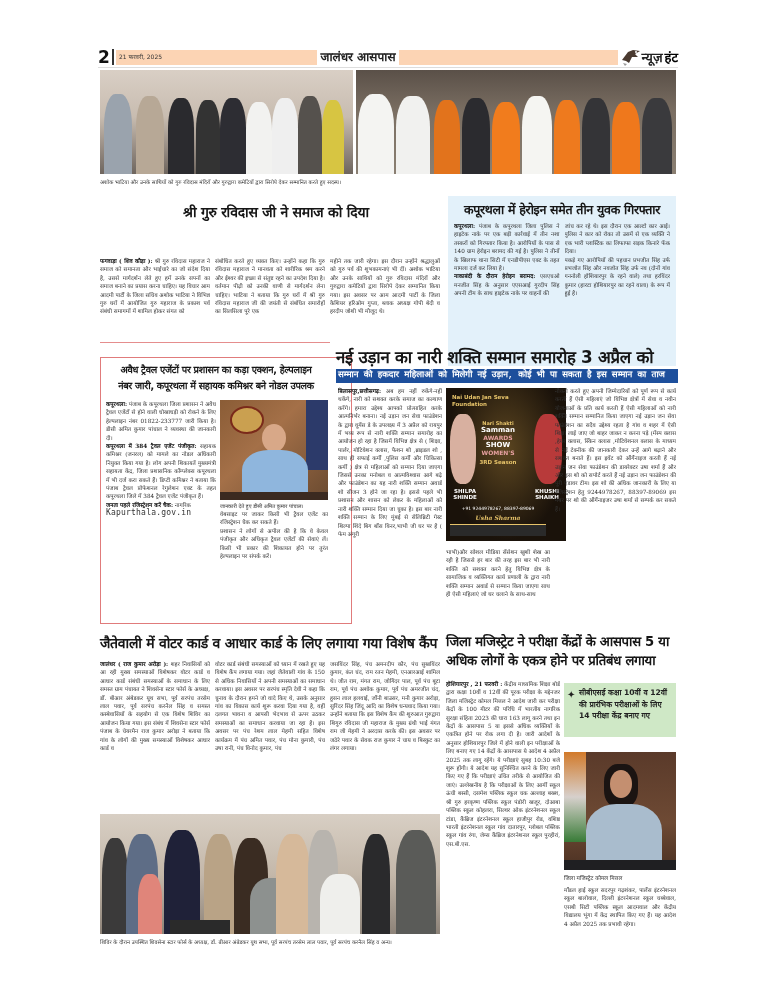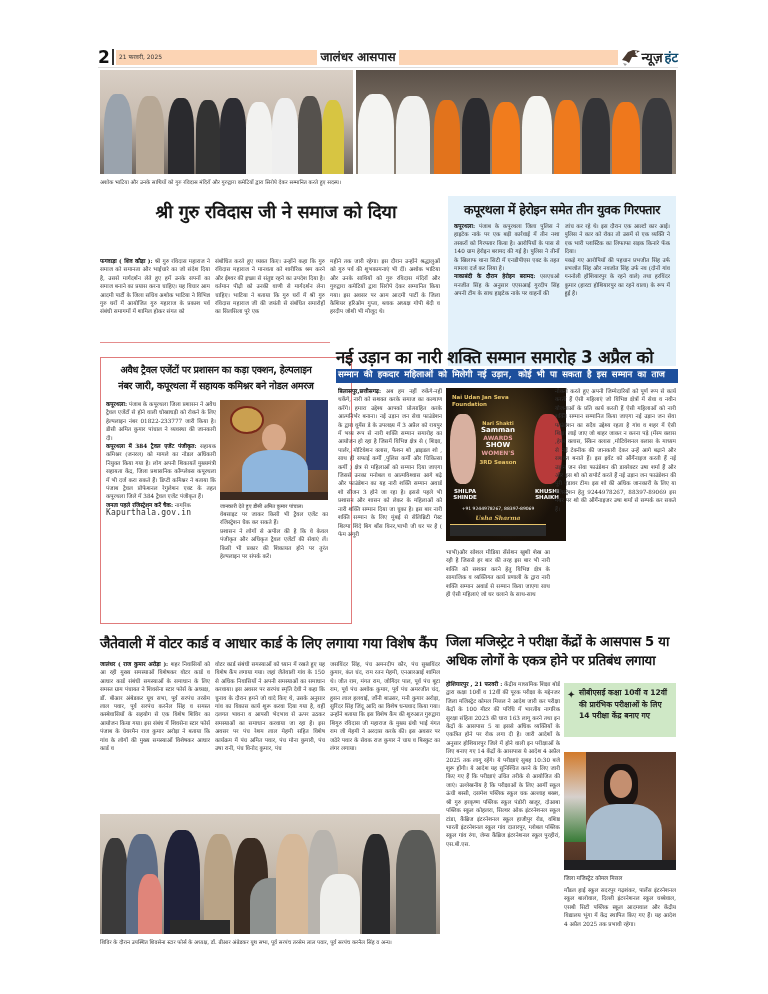--- a/index.html
+++ b/index.html
@@ -10,21 +10,21 @@
   
   .masthead { position: absolute; left: 0; top: 48px; width: 580px; height: 18px; display: flex; align-items: center; }
   .pg-num { font-family: "DejaVu Sans", sans-serif; font-weight: bold; font-size: 17px; width: 14px; line-height: 18px; color: #111; }
   .pg-sep { width: 2px; height: 16px; background: #333; margin-right: 2px; }
   .band { height: 15px; background: #fcd4b4; display: flex; align-items: center; }
   .band-left { width: 201px; padding-left: 3px; font-size: 6px; font-family: "DejaVu Sans", sans-serif; color: #333; }
   .section-title { width: 82px; text-align: center; font-family: "DejaVu Sans", sans-serif; font-weight: bold; font-size: 12px; color: #222; background: #fff; line-height: 18px; }
   .band-right { flex: 1; justify-content: flex-end; padding-right: 0; }
   .logo { display: flex; align-items: center; font-family: "DejaVu Sans", sans-serif; font-weight: bold; font-size: 13px; background: #fff; height: 18px; padding-left: 2px; }
   .logo .w1 { color: #222; }
-  .logo .w2 { color: #0c4a6e; margin-left: 2px; text-align: right; }
+  .logo .w2 { color: #000000; margin-left: 2px; text-align: right; }
   .hr-thin { position: absolute; left: 0; top: 67px; width: 580px; height: 1px; background: #ddd; }
 
   .photo { position: absolute; overflow: hidden; }
 
   .caption { position: absolute; font-family: "DejaVu Sans", sans-serif; font-size: 5.4px; color: #333; white-space: nowrap; overflow: hidden; }
 
   .headline { position: absolute; font-family: "DejaVu Sans", sans-serif; font-weight: bold; color: #161616; letter-spacing: -0.3px; }
 
   .cols { position: absolute; display: flex; gap: 5px; }
   .col { flex: 1; font-size: 5.7px; line-height: 8.4px; color: #333; text-align: justify; overflow: hidden; }
@@ -85,21 +85,21 @@
     <div class="person" style="left:106px;width:28px;height:76px;background:#2b2b2f;"></div>
     <div class="person" style="left:136px;width:28px;height:72px;background:#f17c1d;"></div>
     <div class="person" style="left:166px;width:30px;height:78px;background:#f5f5f2;"></div>
     <div class="person" style="left:198px;width:26px;height:74px;background:#ee7a1e;"></div>
     <div class="person" style="left:226px;width:28px;height:76px;background:#343437;"></div>
     <div class="person" style="left:256px;width:28px;height:72px;background:#ef781c;"></div>
     <div class="person" style="left:286px;width:30px;height:76px;background:#3a3a3d;"></div>
   </div>
   <div class="caption" style="left:2px;top:178px;width:560px;">अशोक भाटिया और उनके साथियों को गुरु रविदास मंदिरों और गुरुद्वारा कमेटियों द्वारा सिरोपे देकर सम्मानित करते हुए सदस्य।</div>
 
-  <div class="headline" style="left:18px;top:198px;width:320px;font-size:18px;line-height:28px;text-align:center;">
+  <div class="headline" style="left:18px;top:198px;width:320px;font-size:14px;line-height:28px;text-align:center;">
     <div>श्री गुरु रविदास जी ने समाज को दिया</div>
   </div>
 
   <div class="cols" style="left:2px;top:257px;width:340px;height:80px;">
     <div class="col"><b>फगवाड़ा ( शिव कौड़ा ):</b> <span>श्री गुरु रविदास महाराज ने समाज को समानता और भाईचारे का जो संदेश दिया है, उससे मार्गदर्शन लेते हुए हमें उनके सपनों का समाज बनाने का प्रयास करना चाहिए। यह विचार आम आदमी पार्टी के जिला सचिव अशोक भाटिया ने विभिन्न गुरु घरों में आयोजित गुरु महाराज के प्रकाश पर्व संबंधी समागमों में शामिल होकर संगत को</span></div>
     <div class="col">संबोधित करते हुए व्यक्त किए। उन्होंने कहा कि गुरु रविदास महाराज ने मानवता को शारीरिक श्रम करने और ईश्वर की इच्छा से संतुष्ट रहने का उपदेश दिया है। वर्तमान पीढ़ी को उनकी वाणी से मार्गदर्शन लेना चाहिए। भाटिया ने बताया कि गुरु घरों में श्री गुरु रविदास महाराज जी की जयंती से संबंधित समारोहों का सिलसिला पूरे एक</div>
     <div class="col">महीने तक जारी रहेगा। इस दौरान उन्होंने श्रद्धालुओं को गुरु पर्व की शुभकामनाएं भी दीं। अशोक भाटिया और उनके साथियों को गुरु रविदास मंदिरों और गुरुद्वारा कमेटियों द्वारा सिरोपे देकर सम्मानित किया गया। इस अवसर पर आम आदमी पार्टी के जिला कैशियर हरिओम गुप्ता, ब्लाक अध्यक्ष गोपी बेदी व हरदीप जोशी भी मौजूद थे।</div>
   </div>
   <div class="rule-red" style="left:2px;top:342px;width:230px;"></div>
 
@@ -113,21 +113,21 @@
       <div class="col">
         <span>जांच कर रहे थे। इस दौरान एक आल्टो कार आई। पुलिस ने कार को रोका तो उसमें से एक व्यक्ति ने एक भारी प्लास्टिक का लिफाफा सड़क किनारे फेंक दिया।</span><br>
         <span>पकड़े गए आरोपियों की पहचान प्रभजीत सिंह उर्फ प्रभजोत सिंह और नवजोत सिंह उर्फ नव (दोनों गांव गननोली होशियारपुर के रहने वाले) तथा हरविंदर कुमार (हारटा होशियारपुर का रहने वाला) के रूप में हुई है।</span>
       </div>
     </div>
   </div>
 
   <div class="box-red" style="left:2px;top:357px;width:252px;height:267px;">
     <div class="headline" style="left:2px;top:4px;width:226px;font-size:9.6px;line-height:16px;text-align:center;">
       <div>अवैध ट्रैवल एजेंटों पर प्रशासन का कड़ा एक्शन, हेल्पलाइन</div>
-      <div>नंबर जारी, कपूरथला में सहायक कमिश्नर बने नोडल अमरज</div>
+      <div>नंबर जारी, कपूरथला में सहायक कमिश्नर बने नोडल उपलक</div>
     </div>
     <div class="col" style="position:absolute;left:5px;top:42px;width:110px;height:220px;">
       <b>कपूरथला:</b> <span>पंजाब के कपूरथला जिला प्रशासन ने अवैध ट्रैवल एजेंटों से होने वाली धोखाधड़ी को रोकने के लिए हेल्पलाइन नंबर 01822-233777 जारी किया है। डीसी अमित कुमार पांचाल ने व्यवस्था की जानकारी दी।</span><br>
       <b>कपूरथला में 384 ट्रैवल एजेंट पंजीकृत:</b> <span>सहायक कमिश्नर (जनरल) को मामले का नोडल अधिकारी नियुक्त किया गया है। लोग अपनी शिकायतें मुख्यमंत्री सहायता केंद्र, जिला प्रशासनिक कॉम्प्लेक्स कपूरथला में भी दर्ज करा सकते हैं। डिप्टी कमिश्नर ने बताया कि पंजाब ट्रैवल प्रोफेशनल रेगुलेशन एक्ट के तहत कपूरथला जिले में 384 ट्रैवल एजेंट पंजीकृत हैं।</span><br>
       <b>जनता पहले रजिस्ट्रेशन करें चैक:</b> <span>नागरिक</span><br>
       <span class="mono">Kapurthala.gov.in</span>
     </div>
     <div class="photo" style="left:119px;top:42px;width:108px;height:100px;background:linear-gradient(135deg,#8a5c36 0%,#a47048 40%,#6a4a30 100%);">
       <div style="position:absolute;left:10px;top:6px;width:34px;height:28px;border-radius:50%;background:#caa050;border:2px solid #7a2a1a;"></div>
       <div style="position:absolute;right:0;top:0;width:22px;height:70px;background:#2c3a6a;"></div>

